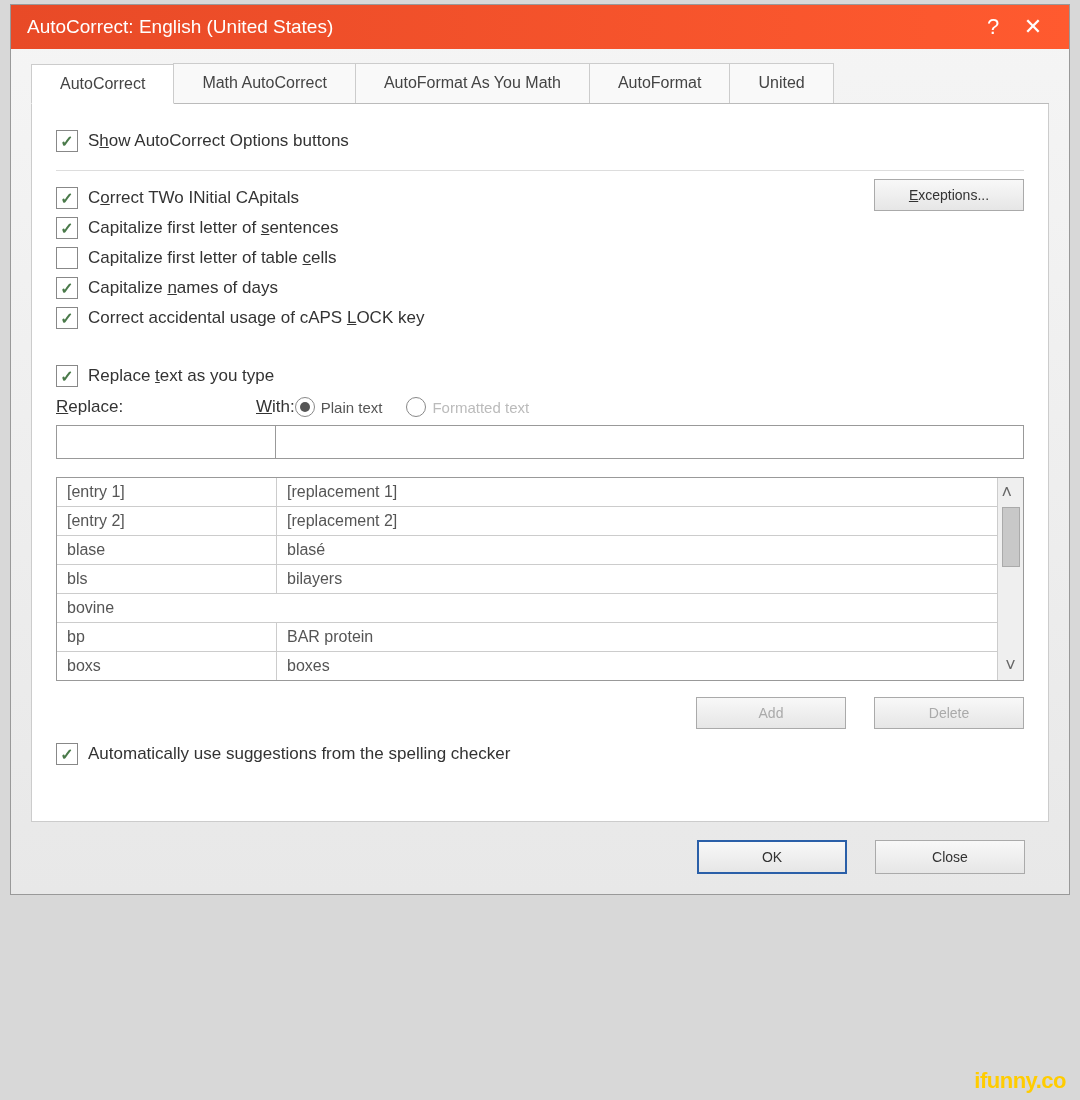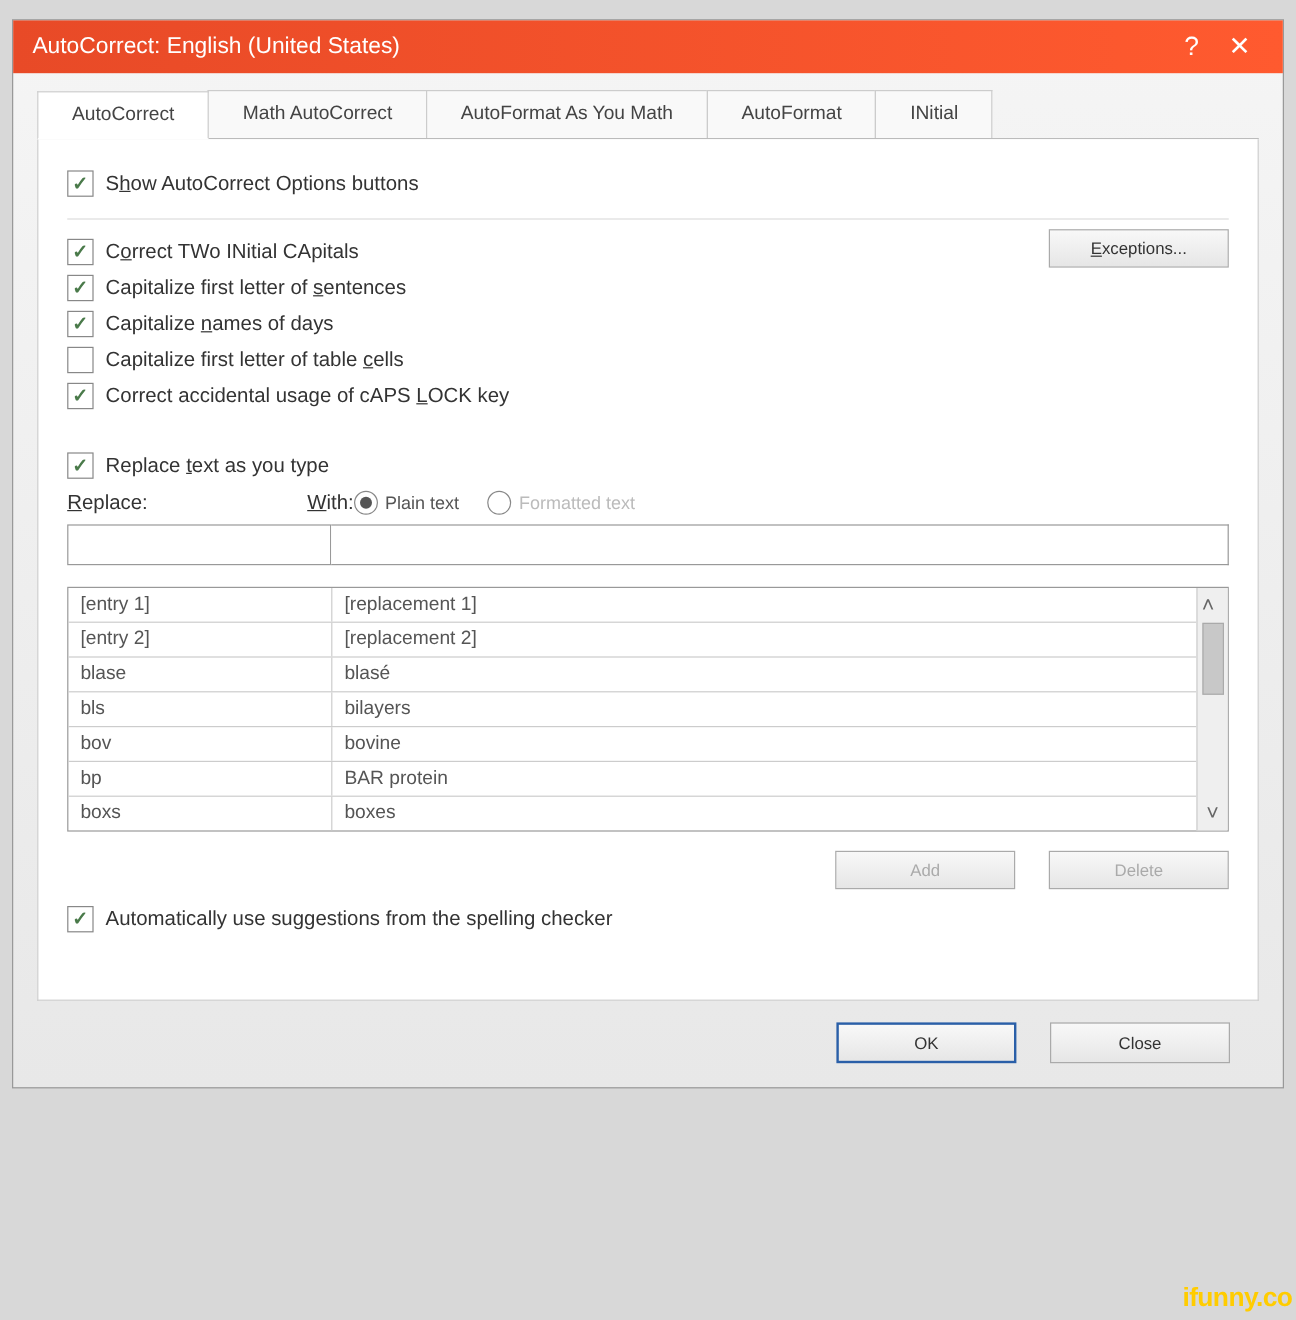--- a/index.html
+++ b/index.html
@@ -6,21 +6,21 @@
 body {
   font-family: "Segoe UI", Tahoma, sans-serif;
   font-size: 15px;
   background: #d8d8d8;
   width: 1080px;
   height: 1100px;
   overflow: hidden;
 }
 .window {
   width: 1060px;
-  margin: 16px auto;
+  margin: 4px auto;
   background: linear-gradient(180deg, #f5f5f5 0%, #e8e8e8 100%);
   border: 1px solid #999;
 }
 .titlebar {
   background: linear-gradient(90deg, #e84a27 0%, #ff5a2f 100%);
   color: #fff;
   height: 44px;
   display: flex;
   align-items: center;
   padding: 0 16px;
@@ -143,42 +143,42 @@
   display: flex; justify-content: flex-end; gap: 28px; margin: 16px 0 14px 0;
 }
 .bottom-row {
   display: flex; align-items: center; margin-top: 10px;
 }
 .dialog-buttons {
   display: flex; justify-content: flex-end; gap: 28px;
   padding: 18px 24px 0 0;
 }
 .watermark {
-  position: fixed; bottom: 6px; right: 3px;
+  position: fixed; bottom: 6px; right: 14px;
   font-family: Arial, sans-serif; font-weight: bold; font-size: 22px;
   color: #ffcc00; letter-spacing: -0.5px;
 }
 </style>
 </head>
 <body>
 
 <div class="window">
   <div class="titlebar">
     <span class="title">AutoCorrect: English (United States)</span>
     <span class="help-icon">?</span>
     <span class="close-icon">✕</span>
   </div>
 
   <div class="content">
     <div class="tabs">
       <div class="tab active">AutoCorrect</div>
       <div class="tab">Math AutoCorrect</div>
       <div class="tab">AutoFormat As You Math</div>
       <div class="tab">AutoFormat</div>
-      <div class="tab">INitial</div>
+      <div class="tab">United</div>
     </div>
 
     <div class="panel">
       <div class="section-top">
         <div class="row">
           <span class="checkbox checked"></span>
           <span class="chk-label">S<span class="u">h</span>ow AutoCorrect Options buttons</span>
         </div>
       </div>
 
@@ -186,26 +186,26 @@
         <div class="left">
           <div class="row">
             <span class="checkbox checked"></span>
             <span class="chk-label">C<span class="u">o</span>rrect TWo INitial CApitals</span>
           </div>
           <div class="row">
             <span class="checkbox checked"></span>
             <span class="chk-label">Capitalize first letter of <span class="u">s</span>entences</span>
           </div>
           <div class="row">
-            <span class="checkbox checked"></span>
-            <span class="chk-label">Capitalize <span class="u">n</span>ames of days</span>
-          </div>
-          <div class="row">
             <span class="checkbox"></span>
             <span class="chk-label">Capitalize first letter of table <span class="u">c</span>ells</span>
+          </div>
+          <div class="row">
+            <span class="checkbox checked"></span>
+            <span class="chk-label">Capitalize <span class="u">n</span>ames of days</span>
           </div>
           <div class="row">
             <span class="checkbox checked"></span>
             <span class="chk-label">Correct accidental usage of cAPS <span class="u">L</span>OCK key</span>
           </div>
         </div>
         <button class="btn"><span class="u">E</span>xceptions...</button>
       </div>
 
       <div class="replace-section">
@@ -246,21 +246,20 @@
             </div>
             <div class="trow">
               <div class="tcell c1">blase</div>
               <div class="tcell c2">blasé</div>
             </div>
             <div class="trow">
               <div class="tcell c1">bls</div>
               <div class="tcell c2">bilayers</div>
             </div>
             <div class="trow">
-              <div class="tcell c1">bov</div>
               <div class="tcell c2">bovine</div>
             </div>
             <div class="trow">
               <div class="tcell c1">bp</div>
               <div class="tcell c2">BAR protein</div>
             </div>
             <div class="trow">
               <div class="tcell c1">boxs</div>
               <div class="tcell c2">boxes</div>
             </div>

